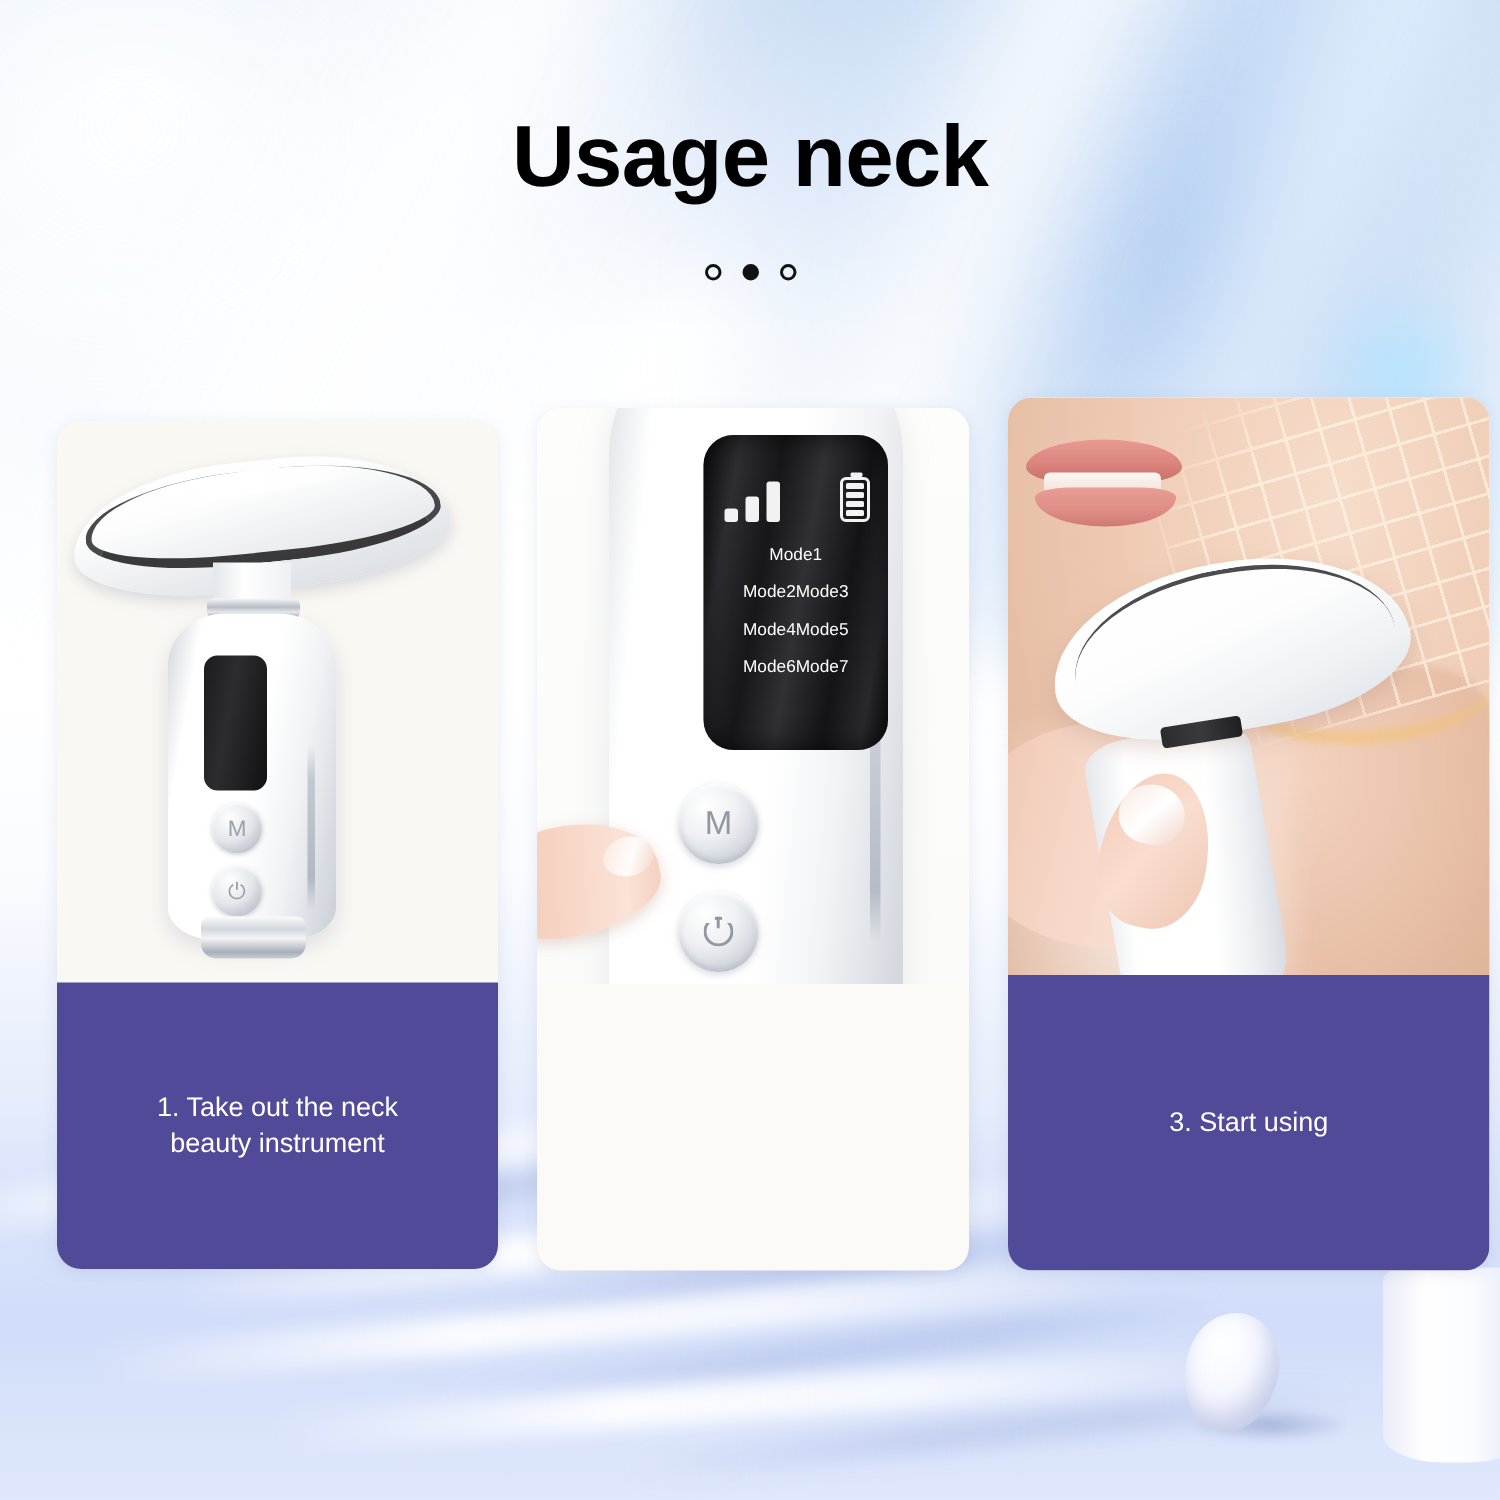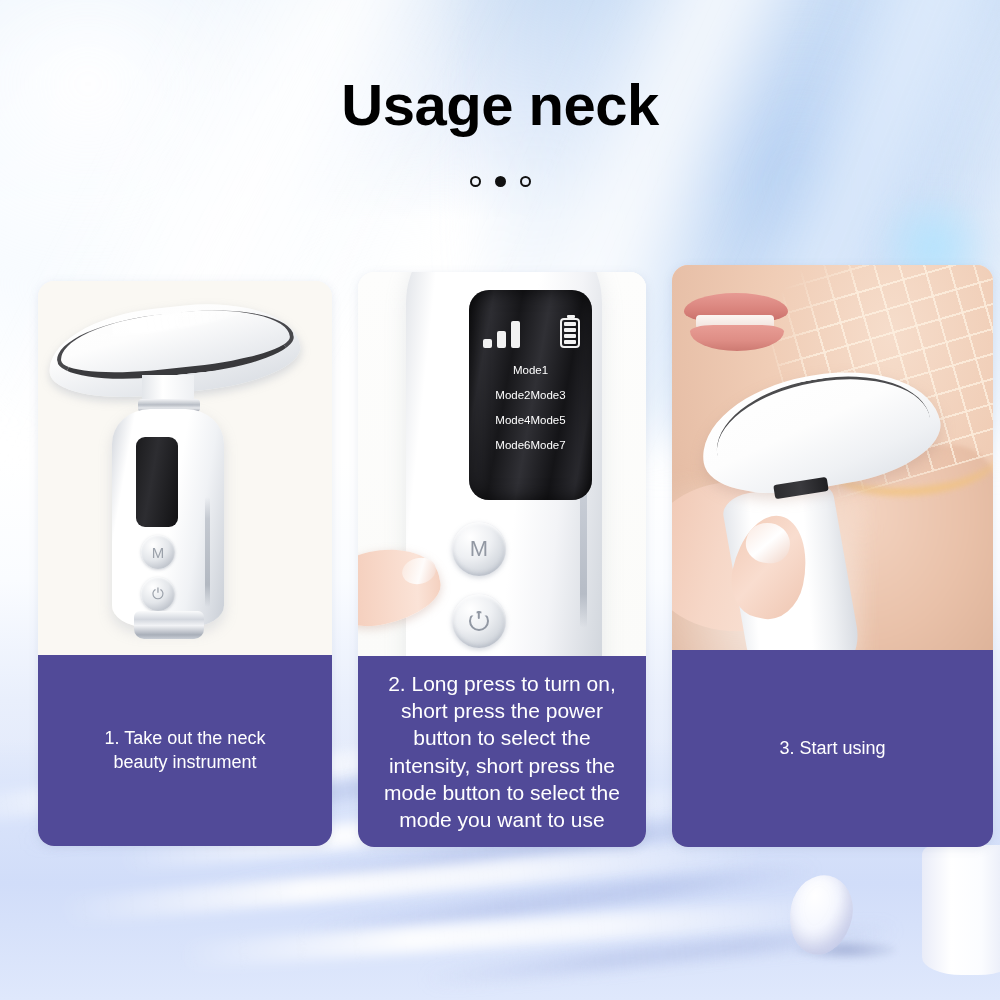--- a/index.html
+++ b/index.html
@@ -683,28 +683,20 @@
             <span>M</span>
           </div>
           <div class="d2-btn d2-btn-p">
             <div class="pwr-glyph"></div>
           </div>
 
           <div class="finger2"></div>
           <div class="finger2-nail"></div>
         </div>
       </div>
-      <div class="caption">
-        <span>2. Long press to turn on,
-short press the power
-button to select the
-intensity, short press the
-mode button to select the
-mode you want to use</span>
-      </div>
     </div>
 
     <div class="card card-3">
       <div class="photo">
         <div class="skin"></div>
         <div class="skin-neck"></div>
         <div class="skin-shade"></div>
         <div class="mesh"></div>
         <div class="glow-arc"></div>
 

